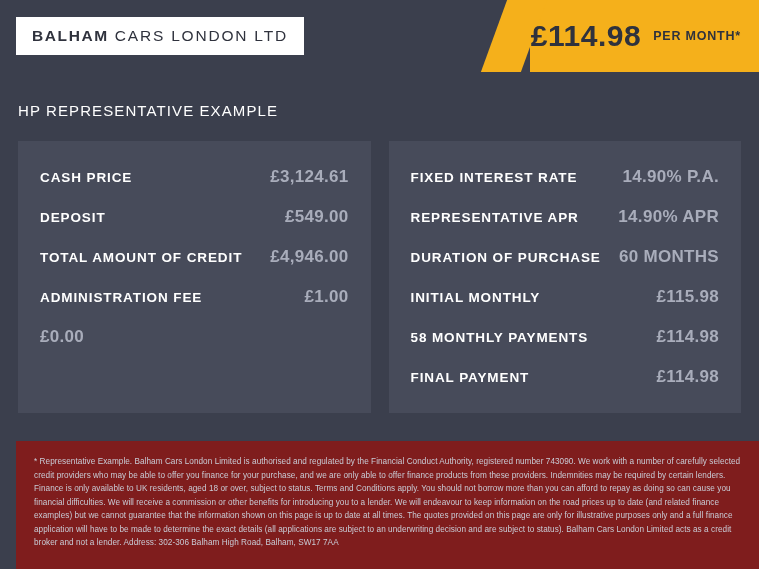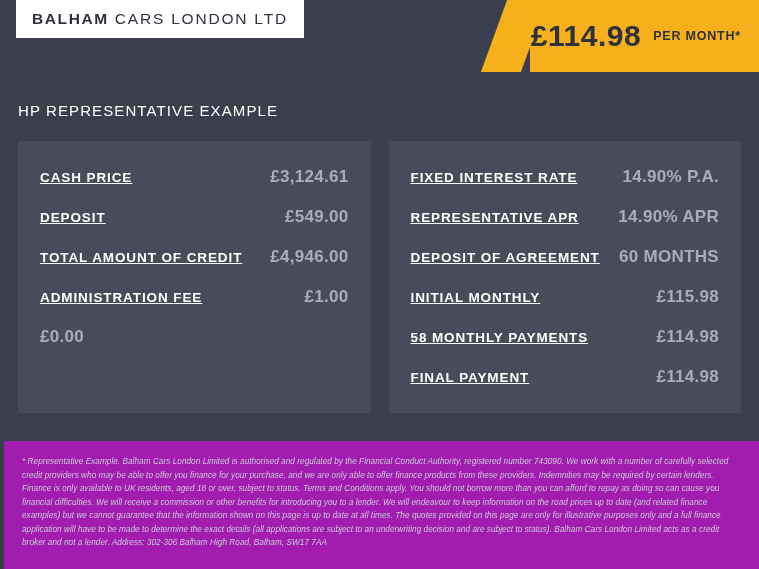--- a/index.html
+++ b/index.html
@@ -27,21 +27,21 @@
     position: relative;
     height: 72px;
     width: 100%;
     background: #3b3f4d;
     display: flex;
     align-items: stretch;
   }
   .header-left {
     flex: 0 0 530px;
     display: flex;
-    align-items: flex-start;
+    align-items: center;
     padding-left: 16px;
   }
   .logo-box {
     background: #ffffff;
     color: #2f323d;
     padding: 11px 16px 11px 16px;
     display: flex;
     align-items: center;
     letter-spacing: 1.6px;
     font-size: 15.5px;
@@ -123,40 +123,38 @@
     align-items: baseline;
     justify-content: space-between;
     padding: 10px 4px 10px 4px;
   }
   .row-label {
     font-size: 13.5px;
     font-weight: bold;
     letter-spacing: 0.9px;
     color: #ffffff;
     white-space: nowrap;
-    text-decoration: underline;
   }
   .row-value {
     font-size: 17px;
     font-weight: bold;
     letter-spacing: 0.3px;
     color: #a9adbb;
     white-space: nowrap;
   }
 
   
   .disclaimer {
     position: absolute;
-    left: 4px;
+    left: 16px;
     right: 0;
     bottom: 0;
-    background: #a21caf;
+    background: #7f1d1d;
     padding: 14px 18px 14px 18px;
     min-height: 128px;
-    font-style: italic;
   }
   .disclaimer p {
     margin: 0;
     font-size: 8.2px;
     line-height: 1.65;
     color: #c9ccd6;
     letter-spacing: 0.05px;
   }
 </style>
 </head>
@@ -206,21 +204,21 @@
     <div class="panel right">
       <div class="row">
         <span class="row-label">FIXED INTEREST RATE</span>
         <span class="row-value">14.90% P.A.</span>
       </div>
       <div class="row">
         <span class="row-label">REPRESENTATIVE APR</span>
         <span class="row-value">14.90% APR</span>
       </div>
       <div class="row">
-        <span class="row-label">DEPOSIT OF AGREEMENT</span>
+        <span class="row-label">DURATION OF PURCHASE</span>
         <span class="row-value">60 MONTHS</span>
       </div>
       <div class="row">
         <span class="row-label">INITIAL MONTHLY</span>
         <span class="row-value">£115.98</span>
       </div>
       <div class="row">
         <span class="row-label">58 MONTHLY PAYMENTS</span>
         <span class="row-value">£114.98</span>
       </div>

